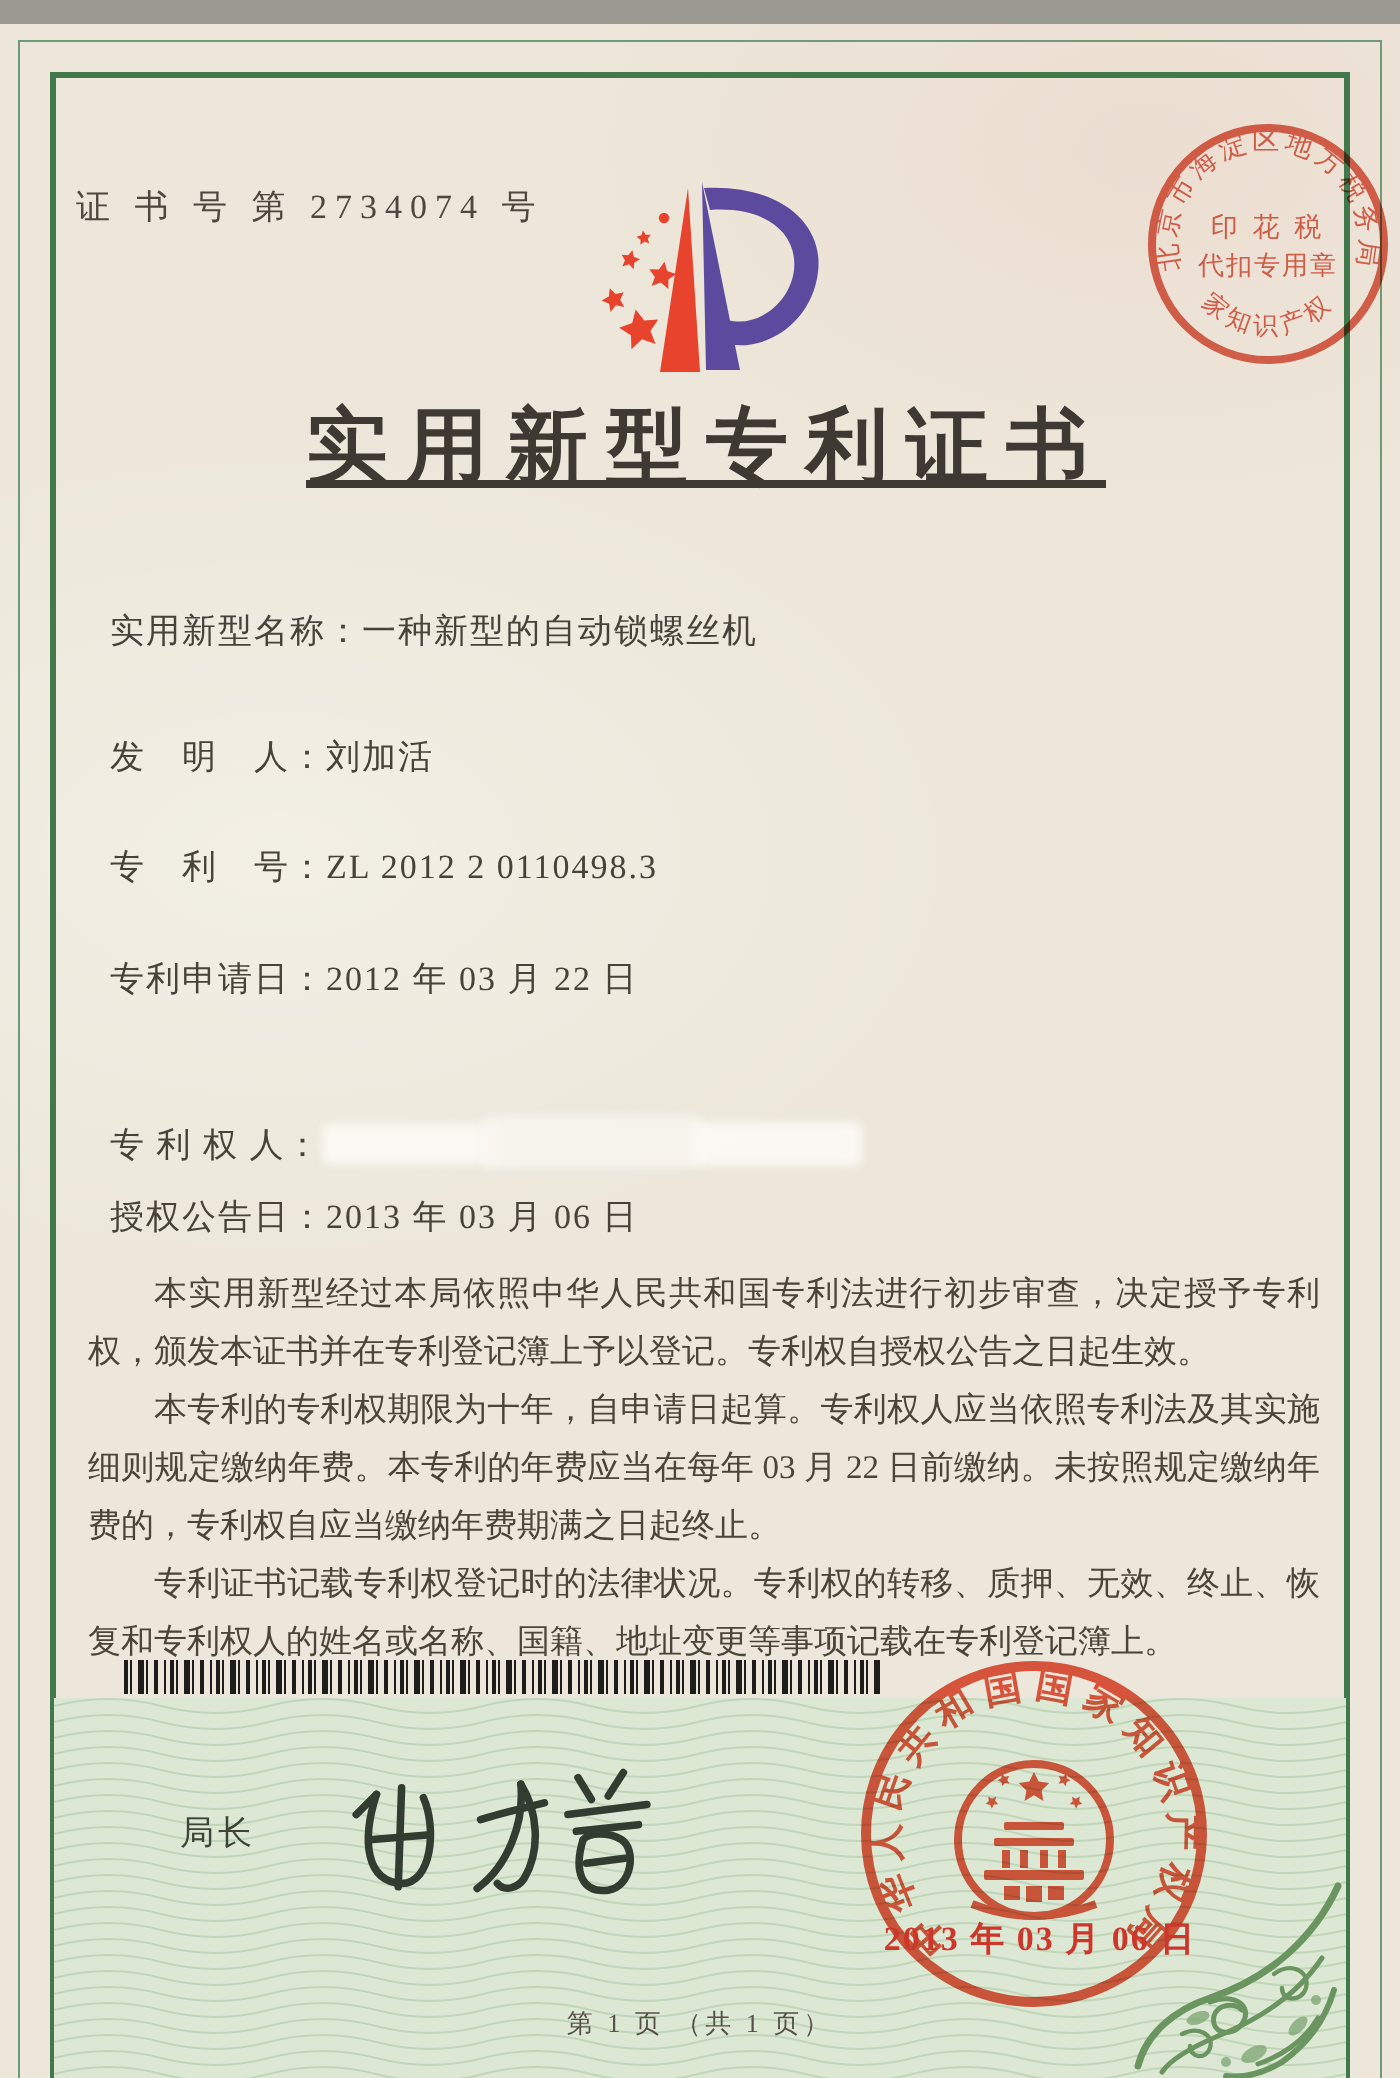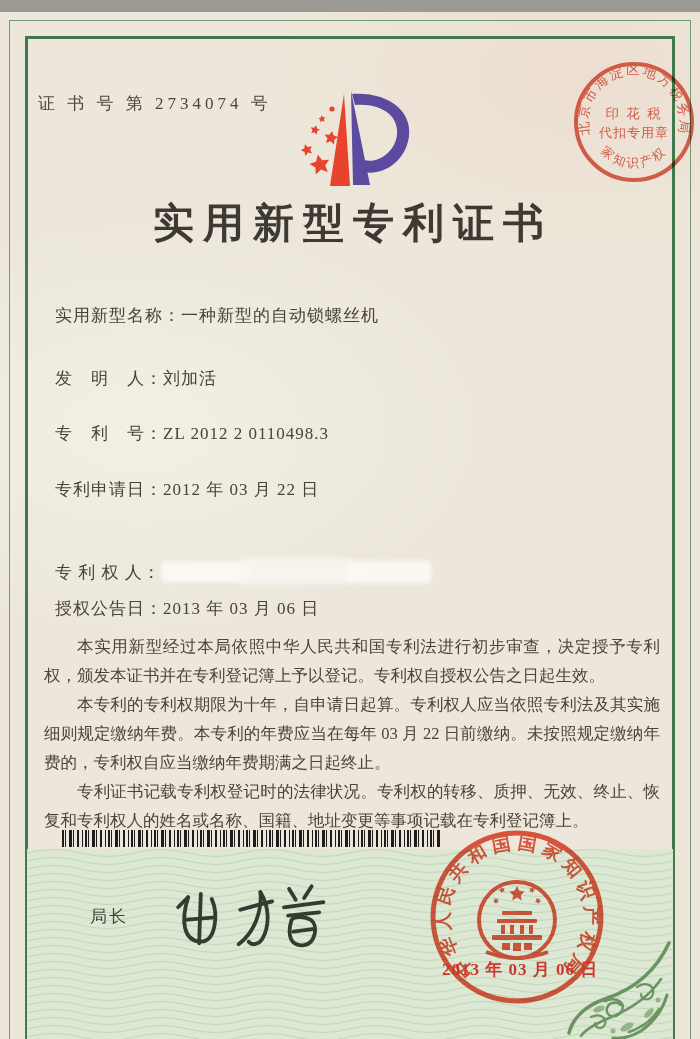--- a/index.html
+++ b/index.html
@@ -13,21 +13,21 @@
     color:#45413a;
   }
   .border-outer{position:absolute;top:8px;left:9px;right:9px;bottom:3px;border:1.5px solid #6e9a74;pointer-events:none;}
   .border-inner{position:absolute;top:24px;left:25px;right:25px;bottom:10px;border:3px solid #41794c;pointer-events:none;}
 
   .cert-no{position:absolute;left:38px;top:80px;font-size:17px;letter-spacing:4px;color:#4c473f;}
 
   .logo{position:absolute;left:278px;top:76px;width:140px;height:102px;}
 
   .title{position:absolute;left:6px;right:0;top:184px;text-align:center;font-size:41px;font-weight:bold;
-         letter-spacing:9px;color:#3e3932;margin:0;}
+         letter-spacing:9px;color:#3e3932;margin:0;text-decoration:underline;}
 
   .field{position:absolute;left:55px;font-size:17px;letter-spacing:1px;color:#47433b;white-space:nowrap;}
   .f0{top:292px}.f1{top:355px}.f2{top:410px}.f3{top:466px}.f4{top:548px}.f5{top:585px}
   .redact{display:inline-block;position:relative;width:280px;height:24px;vertical-align:-6px;}
   .redact i{position:absolute;border-radius:4px;background:rgba(252,250,245,.92);filter:blur(2.5px);}
   .redact i:nth-child(1){left:0;top:2px;width:90px;height:20px;}
   .redact i:nth-child(2){left:80px;top:-2px;width:110px;height:26px;background:rgba(248,246,240,.85);}
   .redact i:nth-child(3){left:185px;top:1px;width:85px;height:22px;}
 
   .body-text{position:absolute;left:44px;right:40px;top:620px;font-size:16.5px;line-height:29px;
@@ -210,20 +210,21 @@
       <rect x="64" y="107" width="50" height="5" rx="1"></rect>
       <rect x="74" y="115" width="8" height="7"></rect>
       <rect x="85" y="115" width="8" height="8"></rect>
       <rect x="96" y="115" width="8" height="7"></rect>
       <path d="M58,124 Q89,136 120,124" fill="none" stroke="#e5452b" stroke-width="4"></path>
     </g>
   </svg>
 
   <div class="seal-date">2013 年 03 月 06 日</div>
 
+  <div class="footer">第 1 页 （共 1 页）</div>
 
   <svg class="ornament" viewBox="0 0 112 100">
     <g fill="none" stroke="#6b9560" stroke-linecap="round">
       <path d="M108,4 C 96,30 74,50 44,60 C 26,66 12,78 8,94" stroke-width="3.5"></path>
       <path d="M100,40 C 88,58 70,70 48,79 C 34,85 24,91 20,97" stroke-width="2.5"></path>
       <path d="M44,62 C 56,57 66,64 60,73 C 55,80 44,78 46,69 C 48,63 56,62 60,66" stroke-width="2.5"></path>
       <path d="M76,48 C 84,42 94,46 92,55 C 90,62 80,62 80,55" stroke-width="2.2"></path>
       <path d="M30,78 C 38,74 46,78 44,85 C 42,91 34,90 34,84" stroke-width="2.2"></path>
       <path d="M98,70 C 92,80 82,88 68,93" stroke-width="2.5"></path>
       <path d="M106,56 C 102,70 94,82 80,92 C 70,98 60,100 52,99" stroke-width="3"></path>

